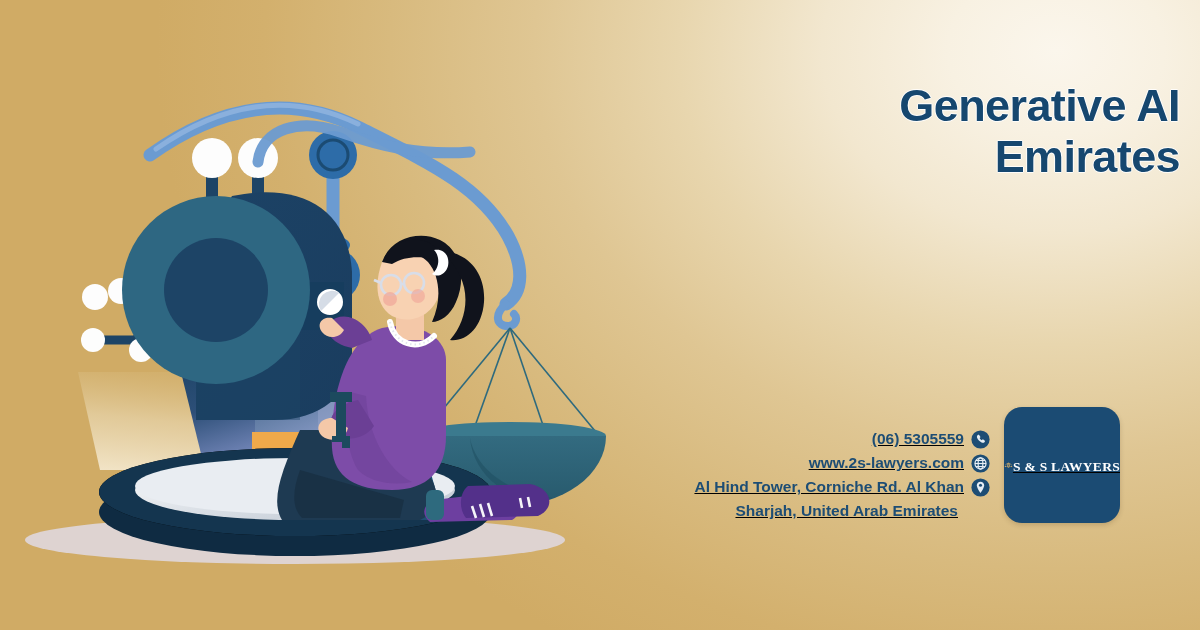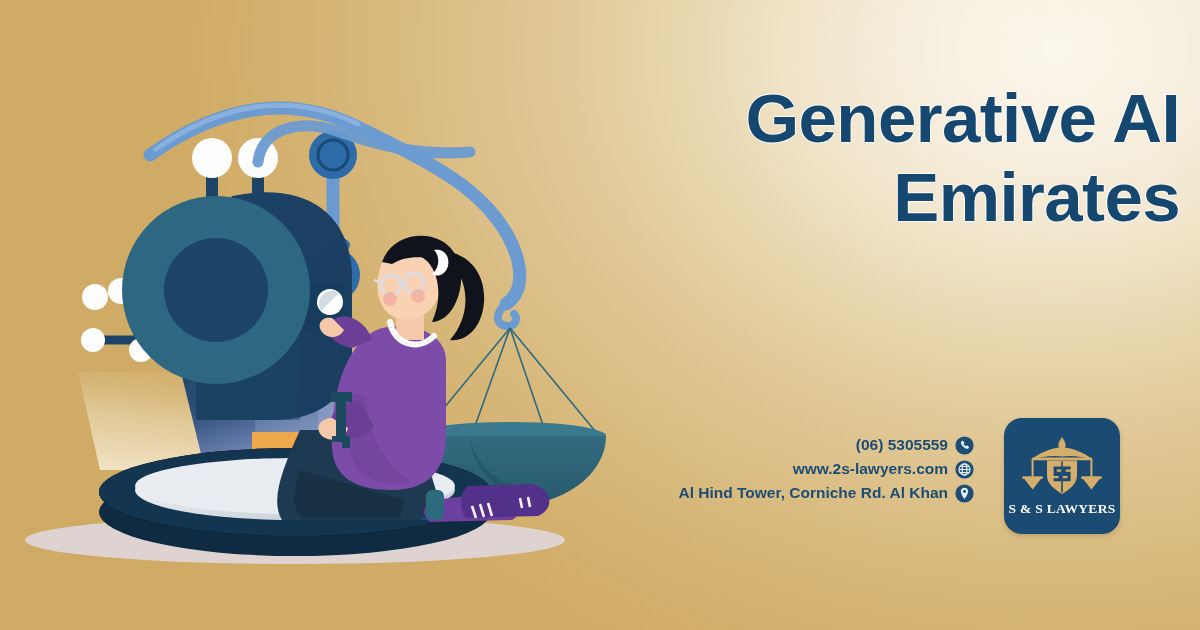--- a/index.html
+++ b/index.html
@@ -21,39 +21,40 @@
   
   #illustration { position: absolute; left: 0; top: 0; width: 620px; height: 630px; }
   #illustration svg { display: block; }
 
   
   #headline {
     position: absolute;
     left: 565px; top: 80px;
     width: 615px;
     text-align: right;
-    font-size: 69px;
+    font-size: 45px;
     font-weight: bold;
     line-height: 1.14;
     letter-spacing: -0.6px;
     color: #16476f;
     text-shadow:
       1px 0 0 rgba(255,255,255,.85), -1px 0 0 rgba(255,255,255,.85),
       0 1px 0 rgba(255,255,255,.85), 0 -1px 0 rgba(255,255,255,.85);
   }
   #headline .ln { display: block; white-space: nowrap; }
 
   
   #contact {
     position: absolute;
     left: 640px; top: 404px;
     width: 480px;
     display: flex;
-    align-items: center;
-    gap: 30px;
+    align-items: flex-end;
+    gap: 14px;
+    text-decoration: underline;
   }
   #contact-lines {
     flex: 1;
     text-align: right;
     color: #1d4d74;
     font-size: 15.5px;
     font-weight: bold;
     line-height: 1.55;
   }
   .cline {
@@ -68,25 +69,25 @@
   .cicon { width: 19px; height: 19px; flex: 0 0 19px; display: block; }
 
   
   #logo-badge {
     width: 116px; height: 116px;
     flex: 0 0 116px;
     border-radius: 18px;
     background: #1b4b73;
     box-shadow: 0 2px 5px rgba(60,40,10,.18);
     display: flex;
-    flex-direction: column;
+    flex-direction: row;
     align-items: center;
     justify-content: center;
     padding-top: 0;
-    margin-top: 14px;
+    margin-top: 3px;
   }
   #logo-badge svg { display: block; }
   #logo-name {
     color: #ffffff;
     font-family: "Liberation Serif", serif;
     font-weight: bold;
     font-size: 13.5px;
     letter-spacing: .3px;
     margin-top: 4px;
     white-space: nowrap;
@@ -308,20 +309,23 @@
 
       <div class="cline">
         <span class="ctext">Al Hind Tower, Corniche Rd. Al Khan</span>
         <svg class="cicon" viewBox="0 0 24 24">
           <circle cx="12" cy="12" r="11.5" fill="#1d4d74"></circle>
           <path d="M12 4.6c-2.6 0-4.7 2.1-4.7 4.7 0 3.4 4.7 9.8 4.7 9.8s4.7-6.4 4.7-9.8c0-2.6-2.1-4.7-4.7-4.7z" fill="#e6eef5"></path>
           <circle cx="12" cy="9.3" r="1.9" fill="#1d4d74"></circle>
         </svg>
       </div>
 
+      <div class="cline addr2">
+        <span class="ctext">Sharjah, United Arab Emirates</span>
+      </div>
 
     </div>
 
     <div id="logo-badge">
       <svg width="92" height="62" viewBox="0 0 92 62">
         <g fill="#d4ae6a">
 
           <path d="M46 2c2.4 3.4 3.6 6 3.6 8.4 0 1.8-1.1 3.2-3.6 4.8-2.5-1.6-3.6-3-3.6-4.8C42.4 8 43.6 5.4 46 2z"></path>
 
           <path d="M46 12.5c-6 0-12.6 1.6-20 5.3-4.8 2.4-8.6 4.9-11.6 7.4 4.2-1.5 8.4-2.6 12.6-3.3 7-1.2 13.4-1.3 19-.3 5.6-1 12-0.9 19 .3 4.2.7 8.4 1.8 12.6 3.3-3-2.5-6.8-5-11.6-7.4-7.4-3.7-14-5.3-20-5.3z"></path>

